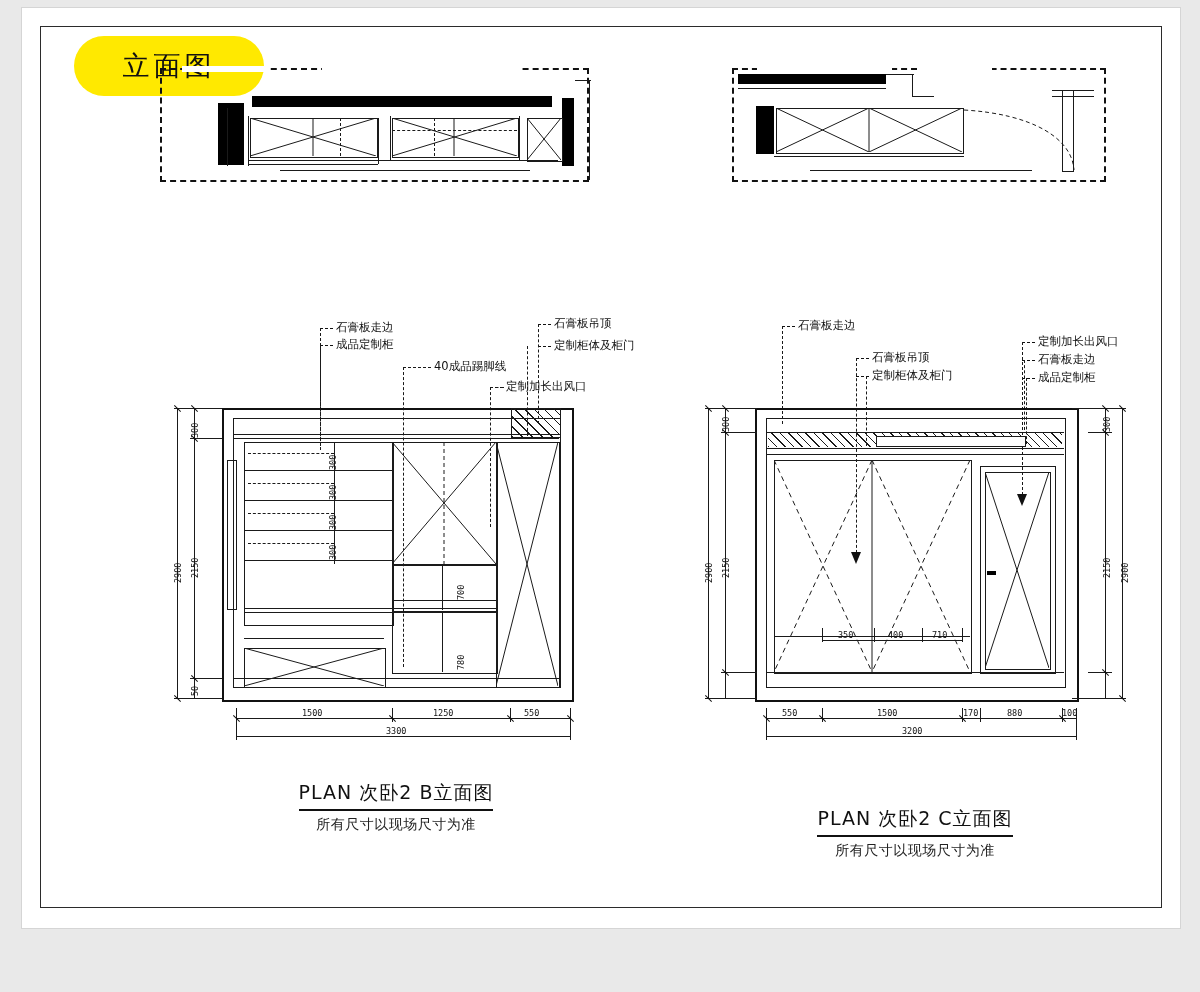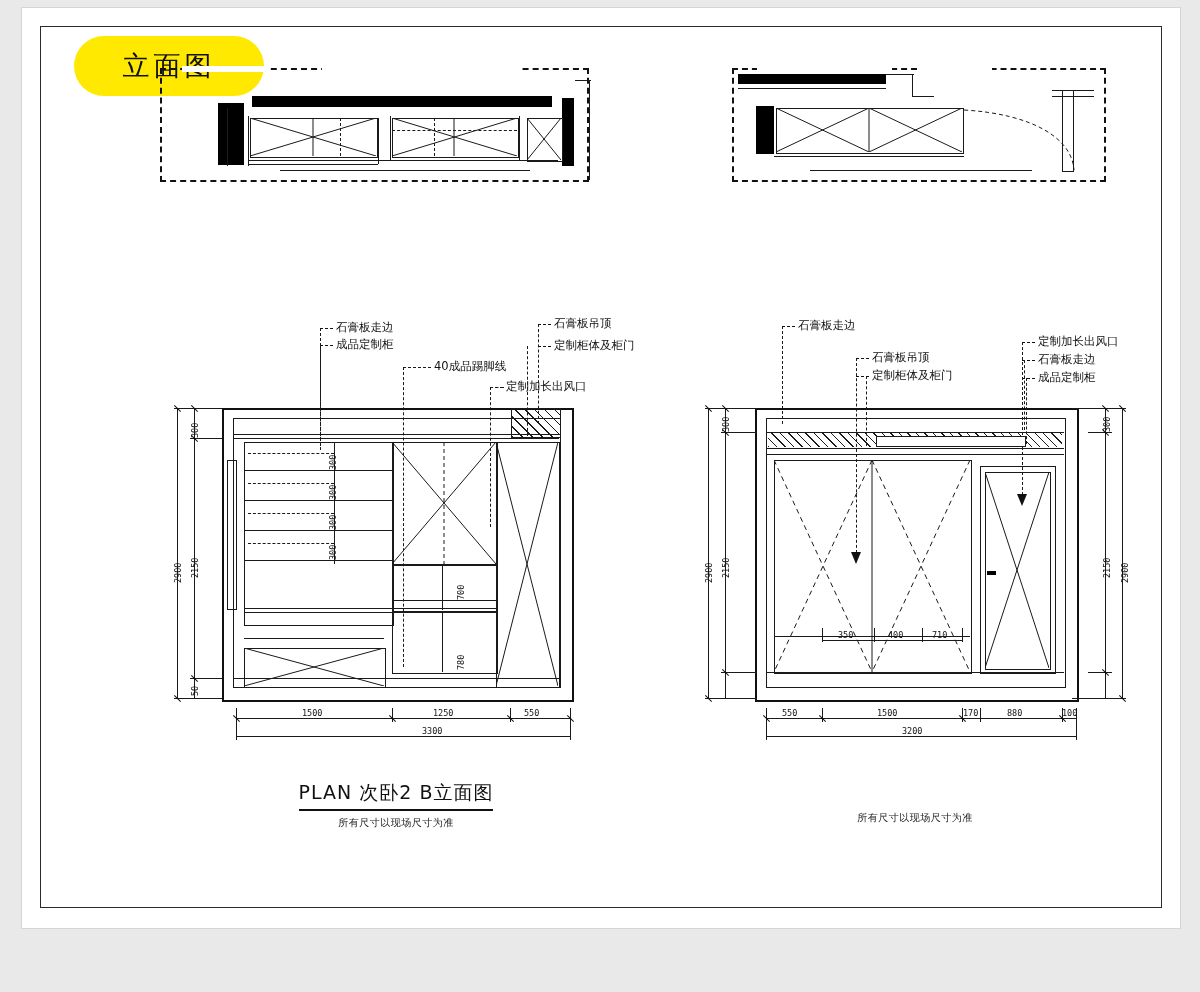--- a/index.html
+++ b/index.html
@@ -156,21 +156,21 @@
     font-size: 19px;
     color: #111;
     letter-spacing: 1px;
     display: inline-block;
     border-bottom: 2px solid #111;
     padding-bottom: 3px;
   }
   .plan-title .t2 {
     display: block;
     margin-top: 5px;
-    font-size: 10px;
+    font-size: 14px;
     color: #222;
     letter-spacing: 0.5px;
   }
 
   
   #watermark {
     position: absolute;
     left: 690px;
     top: 845px;
     font-size: 29px;
@@ -376,21 +376,21 @@
       <div class="ln vl" style="left:370px; top:700px; height:14px;"></div>
       <div class="ln vl" style="left:488px; top:700px; height:14px;"></div>
       <div class="ln vl" style="left:548px; top:700px; height:32px;"></div>
       <div class="tick" style="left:210px; top:710px;"></div>
       <div class="tick" style="left:366px; top:710px;"></div>
       <div class="tick" style="left:484px; top:710px;"></div>
       <div class="tick" style="left:544px; top:710px;"></div>
       <div class="dim" style="left:280px; top:700px;">1500</div>
       <div class="dim" style="left:411px; top:700px;">1250</div>
       <div class="dim" style="left:502px; top:700px;">550</div>
-      <div class="dim" style="left:364px; top:718px;margin-left:36px;">3300</div>
+      <div class="dim" style="left:364px; top:718px;">3300</div>
     </div>
 
     <div class="plan-title" style="left:200px; top:772px; width:348px;">
       <span class="t1">PLAN  次卧2  B立面图</span>
       <span class="t2">所有尺寸以现场尺寸为准</span>
     </div>
 
     <div>
       <div class="note" style="left:776px; top:311px;">石膏板走边</div>
       <div class="note" style="left:850px; top:343px;">石膏板吊顶</div>
@@ -498,17 +498,18 @@
       <div class="tick" style="left:1036px; top:710px;"></div>
       <div class="dim" style="left:760px; top:700px;">550</div>
       <div class="dim" style="left:855px; top:700px;">1500</div>
       <div class="dim" style="left:941px; top:700px;">170</div>
       <div class="dim" style="left:985px; top:700px;">880</div>
       <div class="dim" style="left:1040px; top:700px;">100</div>
       <div class="dim" style="left:880px; top:718px;">3200</div>
     </div>
 
     <div class="plan-title" style="left:733px; top:798px; width:320px;">
+      <span class="t1">PLAN  次卧2  C立面图</span>
       <span class="t2">所有尺寸以现场尺寸为准</span>
     </div>
 
   </div>
 </div>
 
 </body></html>

